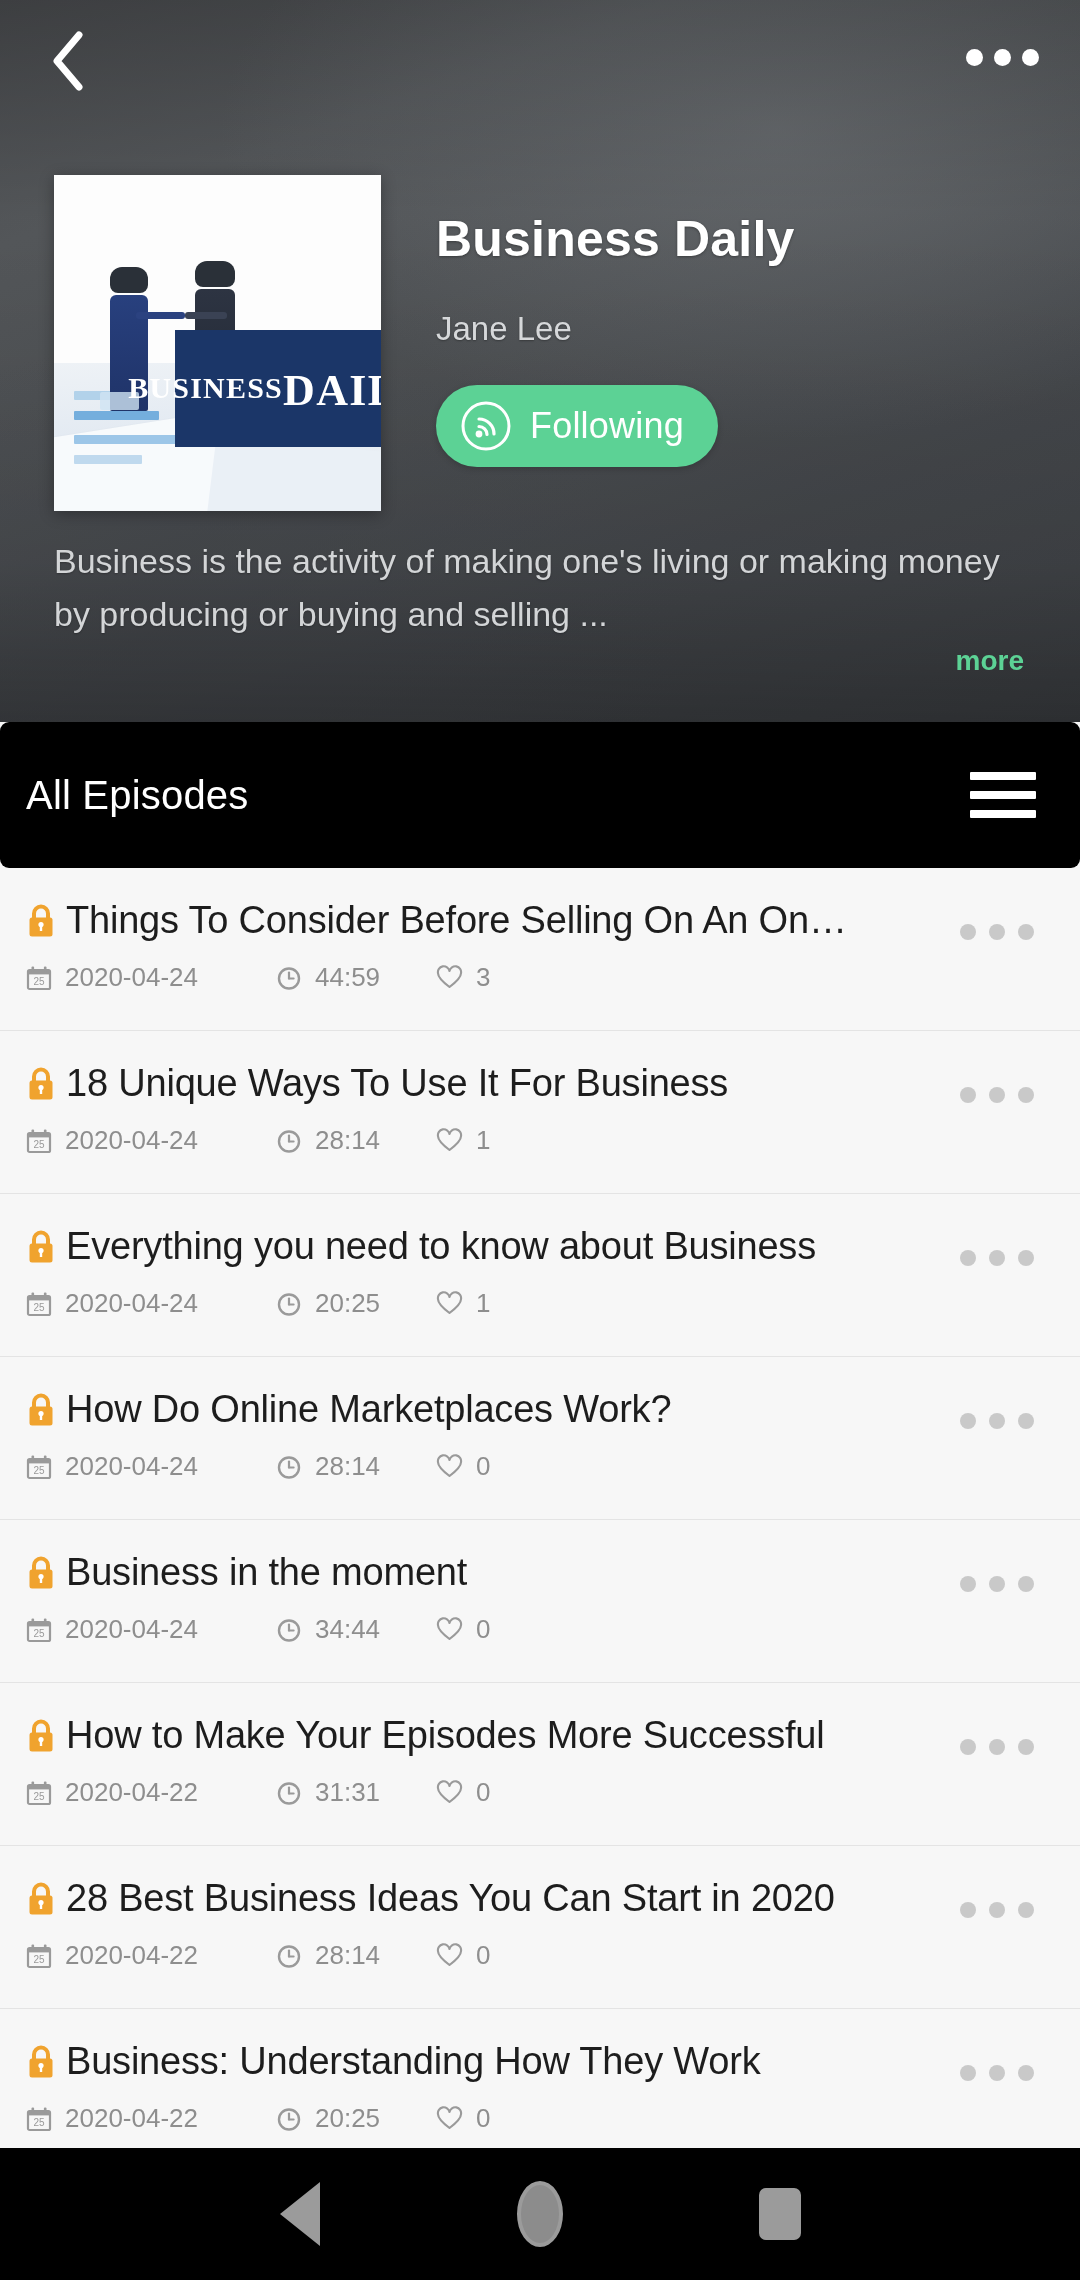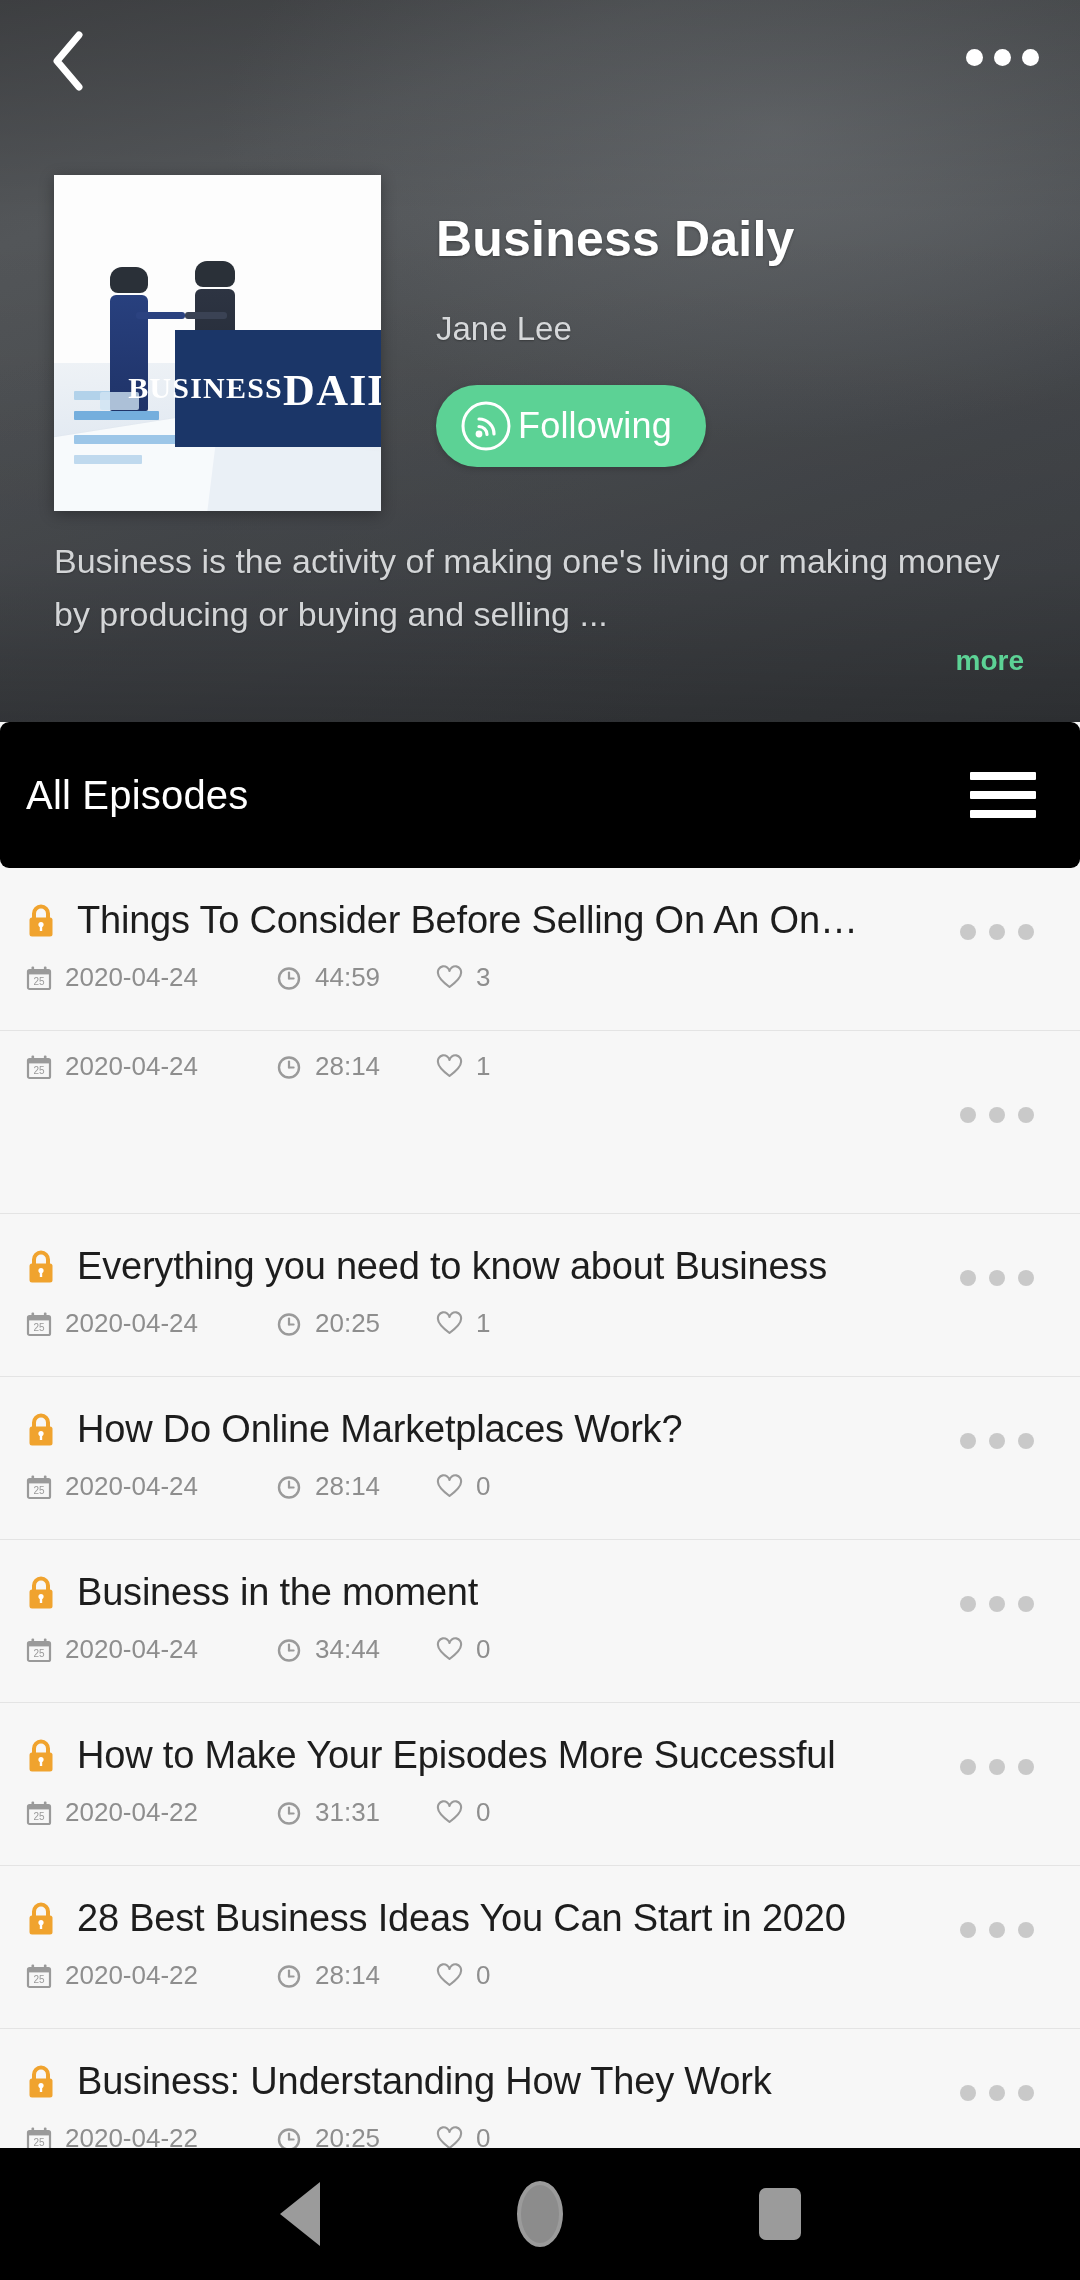--- a/index.html
+++ b/index.html
@@ -106,21 +106,21 @@
     text-shadow:0 1px 3px rgba(0,0,0,.35);
   }
   .pod-author {
     position:absolute; left:436px; top:310px; z-index:5;
     color:#d6d8da; font-size:33px; font-weight:400;
     text-shadow:0 1px 2px rgba(0,0,0,.3);
   }
   .follow-btn {
     position:absolute; left:436px; top:385px; z-index:5;
     height:82px; padding:0 34px 0 24px; border-radius:41px;
-    background:#5cd295; display:flex; align-items:center; gap:6px;
+    background:#5cd295; display:flex; align-items:center; gap:18px;
     cursor:pointer; border:none;
     box-shadow:0 2px 6px rgba(0,0,0,.18);
   }
   .follow-btn .rss-ico { width:52px; height:52px; display:block; }
   .follow-btn .lbl { color:#fff; font-size:36px; font-weight:400; letter-spacing:.2px; }
 
   .pod-desc {
     position:absolute; left:54px; top:535px; width:972px; z-index:5;
     color:#d3d5d7; font-size:34px; line-height:53px; font-weight:400;
     text-shadow:0 1px 2px rgba(0,0,0,.25);
@@ -150,21 +150,21 @@
     position:absolute; top:868px; left:0; width:1080px; height:1280px;
     background:#f7f7f7; overflow:hidden;
   }
   .ep-row {
     position:relative; height:163px; padding:0 0 0 26px;
     border-bottom:1px solid #e4e4e4; background:#f7f7f7;
     cursor:pointer;
   }
   .ep-row:last-child { border-bottom:none; }
   .ep-title-line {
-    display:flex; align-items:center; gap:21px; padding-top:31px;
+    display:flex; align-items:center; gap:10px; padding-top:31px;
     padding-right:140px;
   }
   .lock-ico { flex:0 0 auto; width:30px; height:36px; display:block; }
   .ep-title {
     color:#1d1d1d; font-size:38px; font-weight:400; letter-spacing:-.2px;
     white-space:nowrap; overflow:hidden; text-overflow:ellipsis;
   }
   .ep-meta {
     display:flex; align-items:center; margin-top:20px; color:#8e8e8e; font-size:26px;
   }
@@ -316,20 +316,29 @@
             <span>3</span>
           </span>
         </div>
         <div class="ep-dots">
           <i></i>
           <i></i>
           <i></i>
         </div>
       </div>
       <div class="ep-row">
+        <div class="ep-title-line">
+          <span class="lock-ico"><svg width="30" height="36" viewBox="0 0 30 36">
+              <path d="M8 15 V10.5 a7 7 0 0 1 14 0 V15" fill="none" stroke="#f0a32e" stroke-width="4"></path>
+              <rect x="3.5" y="14.5" width="23" height="19" rx="2.5" fill="#f0a32e"></rect>
+              <circle cx="15" cy="21.5" r="2.6" fill="#fff"></circle>
+              <rect x="13.8" y="22" width="2.4" height="6" fill="#fff"></rect>
+            </svg></span>
+          <span class="ep-title">18 Unique Ways To Use It For Business</span>
+        </div>
         <div class="ep-meta">
           <span class="meta-item date">
             <span>
               <svg width="26" height="26" viewBox="0 0 26 26">
                 <rect x="2" y="5" width="22" height="19" rx="1.6" fill="none" stroke="#9a9a9a" stroke-width="2.2"></rect>
                 <rect x="2" y="5" width="22" height="4.4" fill="#9a9a9a"></rect>
                 <rect x="5.5" y="1.5" width="2.6" height="5" rx="1" fill="#9a9a9a"></rect>
                 <rect x="17.9" y="1.5" width="2.6" height="5" rx="1" fill="#9a9a9a"></rect>
                 <text x="13" y="20" font-size="10" fill="#9a9a9a" text-anchor="middle" font-family="Liberation Sans, sans-serif">25</text>
               </svg>

